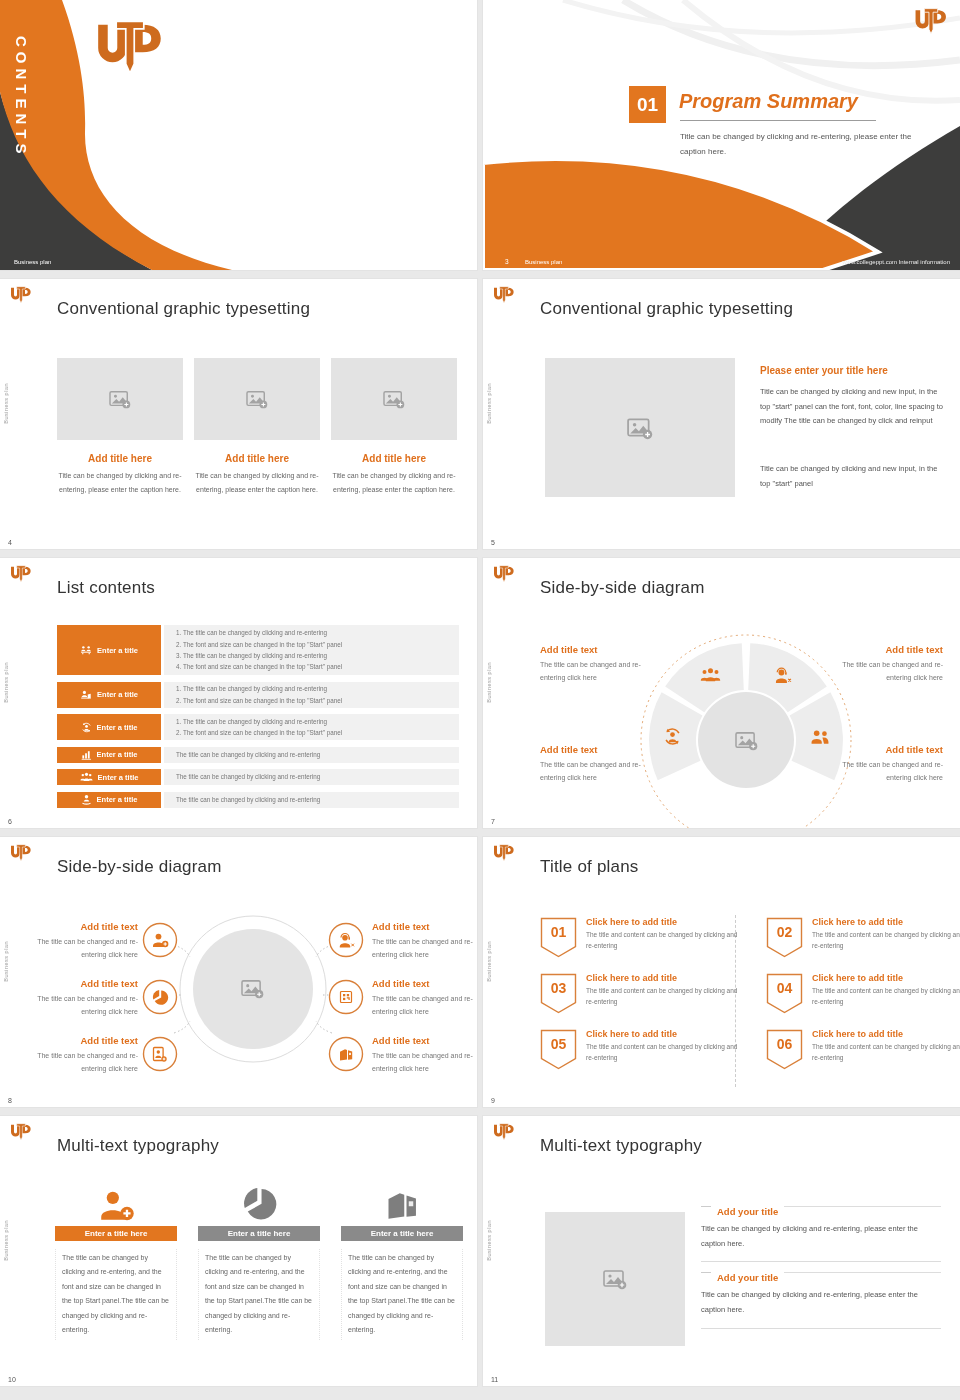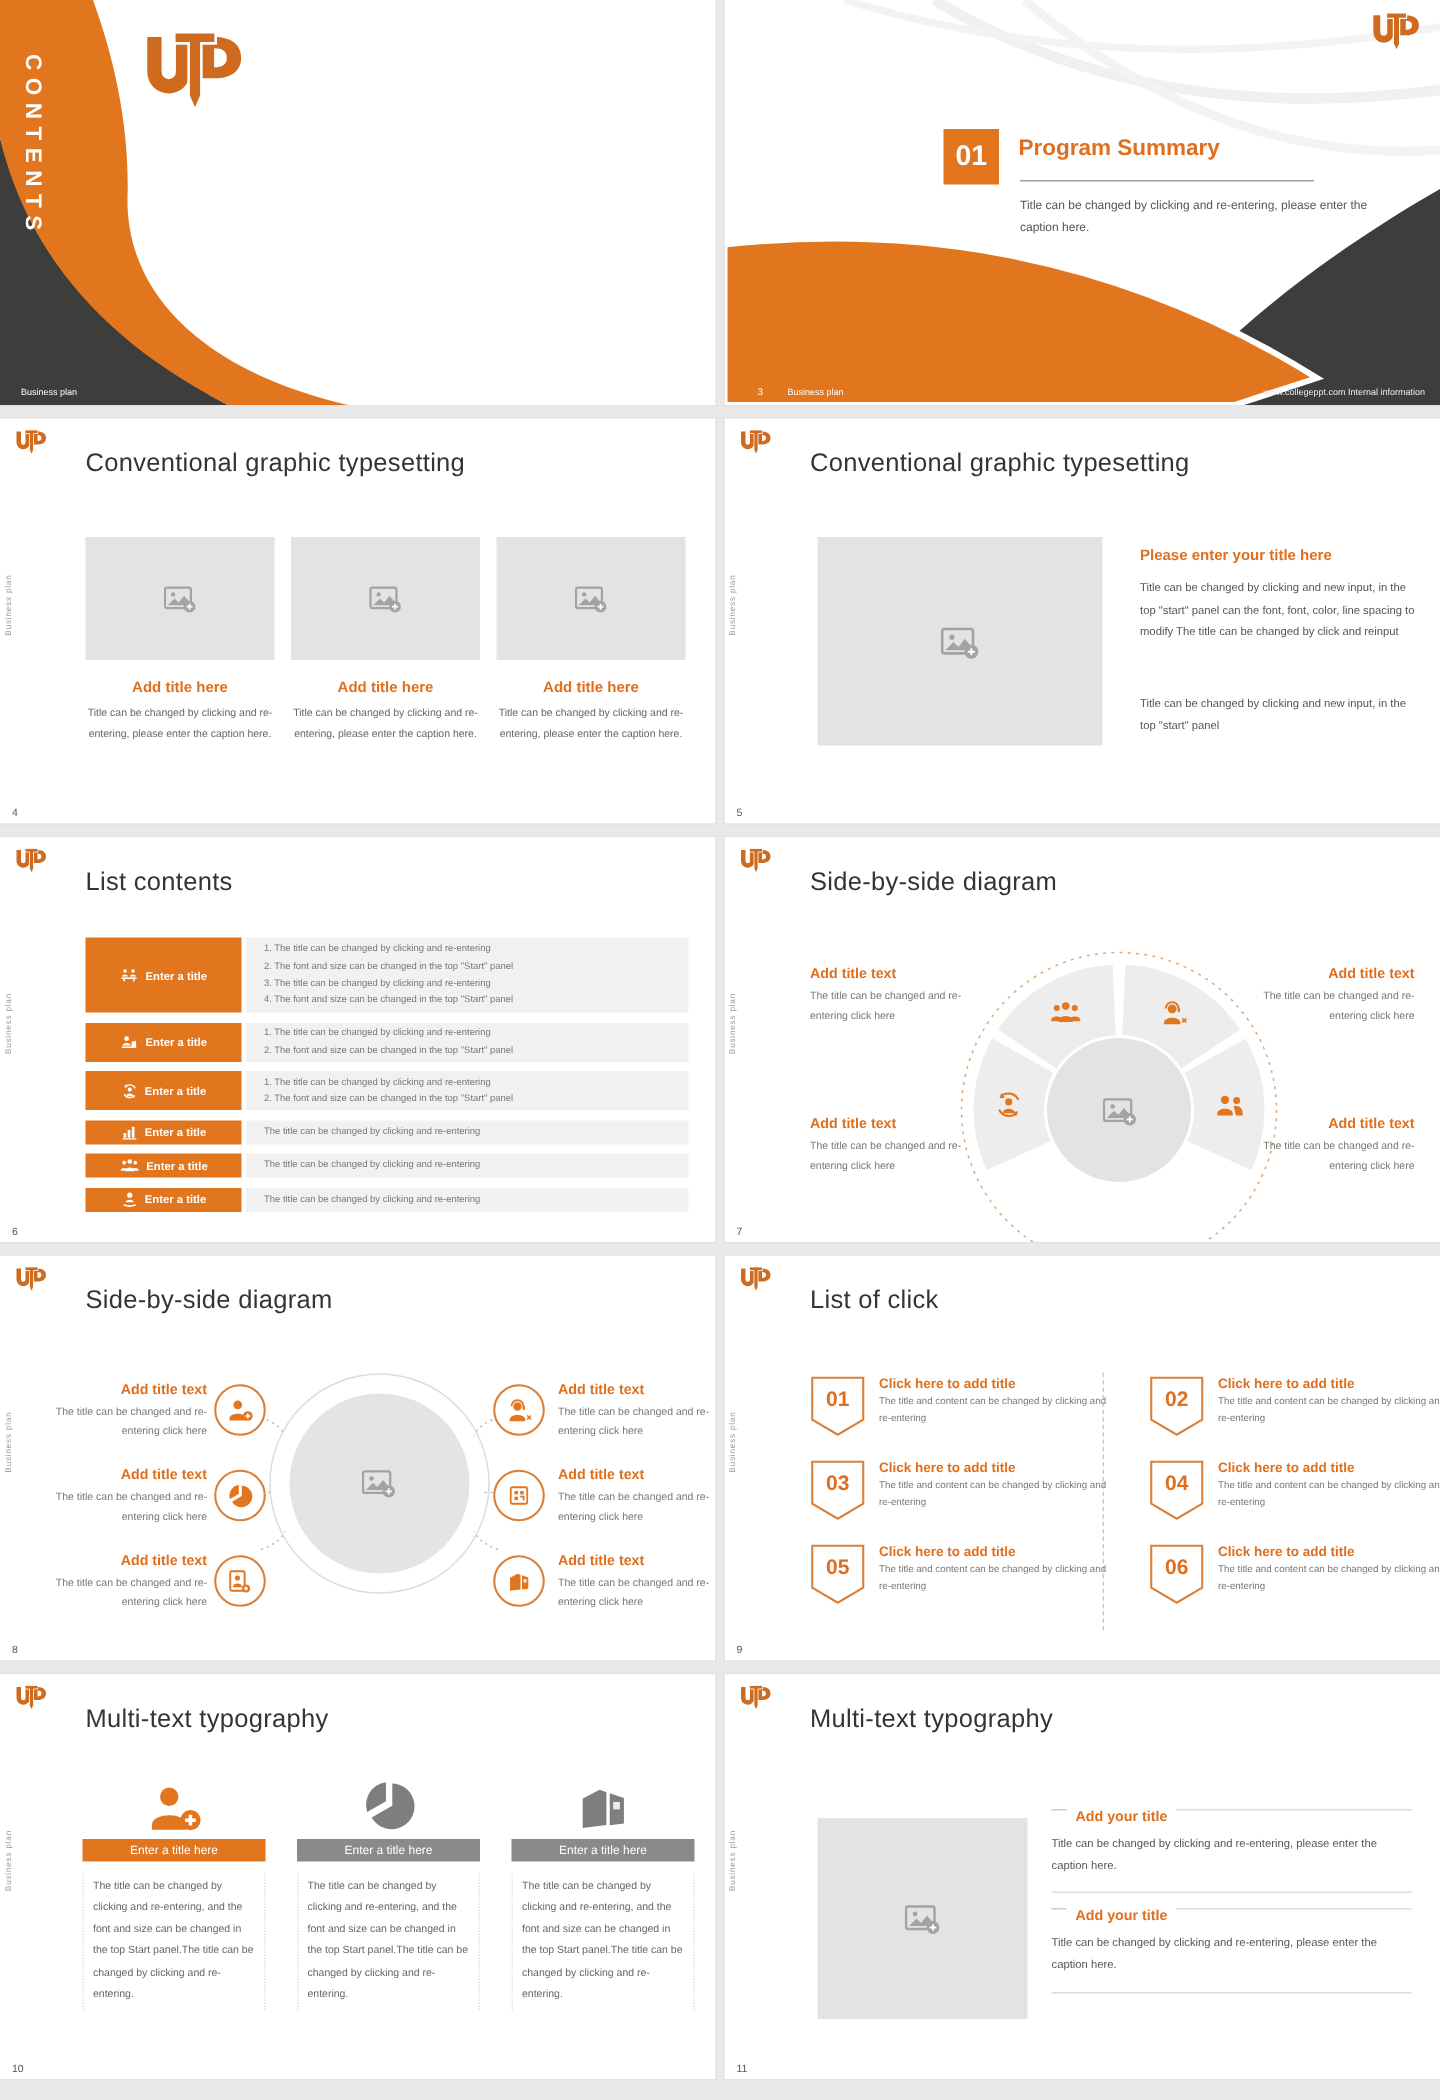--- a/index.html
+++ b/index.html
@@ -24,21 +24,21 @@
   .toc-p{font-size:11px;font-weight:700;color:#3A3A3A;}
   .toc-n{font-size:11px;font-weight:700;color:#DF6F1C;}
   .toc-dash{width:14px;height:2px;background:#DF6F1C;margin-top:3px;}
   .toc-label{font-size:7px;font-weight:700;color:#3A3A3A;padding-top:3px;}
   .s1-footer{position:absolute;left:14px;bottom:5px;color:#fff;font-size:6px;}
 
   
   .s2-logo{position:absolute;right:12px;top:8px;width:34px;height:27px;}
   .s2-numbox{position:absolute;left:146px;top:86px;width:37px;height:37px;background:#E2761F;color:#fff;
              font-size:19px;font-weight:700;display:flex;align-items:center;justify-content:center;}
-  .s2-title{position:absolute;left:196px;top:90px;font-size:15px;font-weight:700;color:#DF6F1C;}
+  .s2-title{position:absolute;left:196px;top:90px;font-size:20px;font-weight:700;color:#DF6F1C;font-style:italic;}
   .s2-divider{position:absolute;left:197px;top:120px;width:196px;height:1px;background:#9c9c9c;}
   .s2-caption{position:absolute;left:197px;top:129px;width:238px;font-size:8px;line-height:1.9;color:#555;}
   .s2-page{position:absolute;left:22px;bottom:5px;color:#fff;font-size:6.5px;}
   .s2-brand{position:absolute;left:42px;bottom:5px;color:#fff;font-size:6px;}
   .s2-right{position:absolute;right:10px;bottom:5px;color:#eee;font-size:6px;}
 
   
   .s3-cards{position:absolute;left:57px;top:79px;display:flex;gap:11px;}
   .s3-card{width:126px;text-align:center;}
   .s3-img{height:82px;}
@@ -72,21 +72,21 @@
   .badge{position:relative;width:37px;height:41px;flex:none;}
   .badge span{position:absolute;left:0;top:7px;width:100%;text-align:center;font-size:14px;font-weight:700;color:#DF6F1C;}
   .plan .t{font-size:9px;font-weight:700;color:#DF6F1C;}
   .plan .b{margin-top:2px;font-size:6.5px;line-height:1.7;color:#777;width:154px;}
   .s8-div{position:absolute;left:252px;top:78px;height:172px;border-left:1px dashed #CCC;}
 
   
   .s9-cols{position:absolute;left:55px;top:58px;display:flex;gap:21px;}
   .s9col{width:122px;}
   .s9icon{height:48px;display:flex;align-items:flex-end;justify-content:center;padding-bottom:4px;}
-  .s9head{height:15px;line-height:15px;text-align:center;color:#fff;font-size:8px;font-weight:400;background:#8A8A8A;}
+  .s9head{height:15px;line-height:15px;text-align:center;color:#fff;font-size:8px;font-weight:700;background:#8A8A8A;}
   .s9head.orange{background:#E2761F;}
   .s9body{margin-top:8px;font-size:7px;line-height:2.07;color:#666;border-left:1px dotted #E2E2E2;border-right:1px dotted #E2E2E2;padding:2px 6px;}
 
   
   .s10-img{position:absolute;left:62px;top:96px;width:140px;height:134px;}
   .s10-blocks{position:absolute;left:218px;top:90px;width:240px;}
   .s10block{padding-bottom:10px;margin-bottom:10px;border-bottom:1px solid #DCDCDC;}
   .s10trow{display:flex;gap:6px;}
   .s10trow .pre{width:10px;height:1px;background:#CCC;}
   .s10trow .t{font-size:9.5px;font-weight:700;color:#DF6F1C;}
@@ -466,21 +466,21 @@
       <div class="t">Add title text</div>
       <div class="b">The title can be changed and re-entering click here</div>
     </div>
     <div class="pagenum">8</div>
   </section>
 
   <section class="slide">
     <svg class="clogo">
         <use href="#utd"></use>
       </svg>
-    <h2 class="ctitle" style="margin:0;font-weight:400">List of click</h2>
+    <h2 class="ctitle" style="margin:0;font-weight:400">Title of plans</h2>
     <div class="vside">Business plan</div>
     <div class="s8-div"></div>
     <div class="s8-grid">
       <div class="plan">
         <span class="badge"><svg width="37" height="41">
               <path d="M1.5,1.5 h34 v28 l-17,10 -17,-10 z" fill="#fff" stroke="#D9803A" stroke-width="1.4"></path>
             </svg><span>01</span></span>
         <span>
             <span class="t" style="display:block">Click here to add title</span>
             <span class="b" style="display:block">The title and content can be changed by clicking and re-entering</span>

